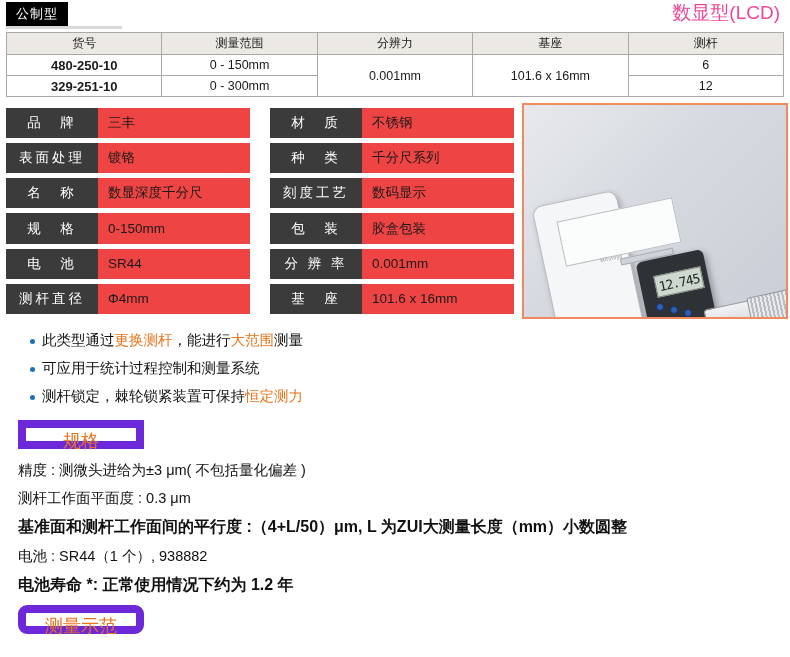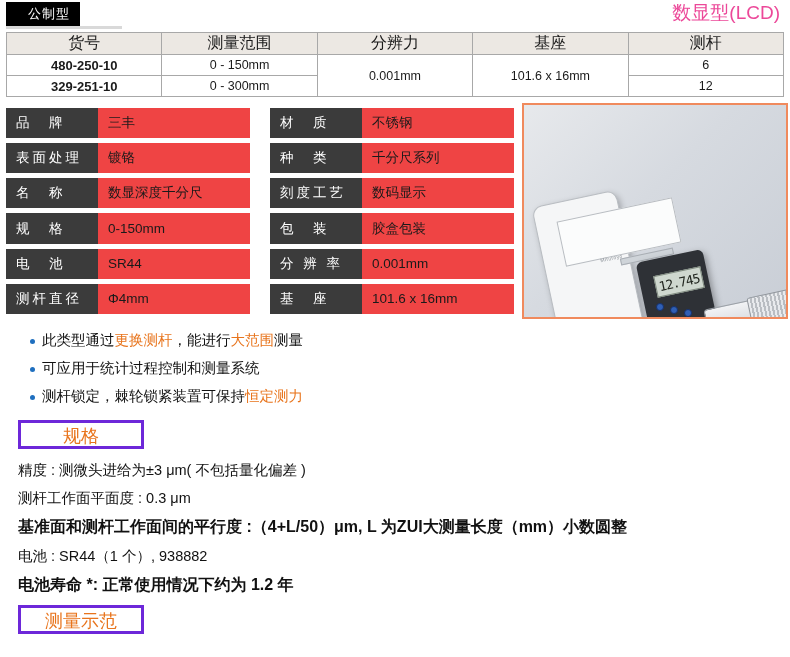--- a/index.html
+++ b/index.html
@@ -21,21 +21,21 @@
     height: 30px;
     padding: 0 6px;
   }
   .metric-tag {
     position: absolute;
     left: 6px;
     top: 2px;
     background: #000000;
     color: #ffffff;
     font-size: 13px;
-    padding: 3px 10px 4px 22px;
+    padding: 3px 10px 4px 10px;
     letter-spacing: 1px;
   }
   .metric-rule {
     position: absolute;
     left: 6px;
     top: 26px;
     width: 116px;
     height: 3px;
     background: #d9d9d9;
   }
@@ -57,21 +57,21 @@
   table.spec th, table.spec td {
     border: 1px solid #a8a8a8;
     text-align: center;
     font-weight: normal;
     font-size: 12.5px;
     height: 21px;
     padding: 0;
   }
   table.spec thead th {
     background: #ece8e3;
-    font-size: 16px;
+    font-size: 12px;
     height: 22px;
   }
   table.spec td.code { font-weight: bold; font-size: 13px; }
   table.spec td.rangecell { font-size: 12.5px; }
 
   
   .mid {
     display: flex;
     margin: 6px 6px 0 6px;
     gap: 8px;
@@ -84,20 +84,21 @@
   }
   table.attrs td {
     height: 30px;
     font-size: 13.5px;
     padding: 0 10px;
     vertical-align: middle;
   }
   td.lbl {
     background: #3b3b3b;
     color: #ffffff;
+    text-align: center;
     letter-spacing: 3px;
     width: 92px;
   }
   td.val {
     background: #ef4444;
     color: #1a1a1a;
     width: 152px;
     padding-left: 10px;
   }
   td.gap { width: 8px; background: #ffffff; padding: 0; }
@@ -238,39 +239,40 @@
     border-radius: 50%;
     background: #1f6fbf;
   }
   .orange { color: #e8741c; }
 
   
   .sec-head {
     margin: 14px 0 0 18px;
     width: 126px;
     height: 29px;
-    border: 3px solid #6d28d9;
+    border: 8px solid #6d28d9;
     color: #e8741c;
     font-size: 18px;
     text-align: center;
     line-height: 26px;
   }
 
   .spec-lines {
     margin: 12px 0 0 18px;
   }
   .spec-lines div {
     font-size: 14.5px;
     color: #111111;
     margin-bottom: 9px;
   }
   .spec-lines div.bold { font-weight: bold; font-size: 16px; }
 
   .sec-head2 {
     margin: 8px 9px 0 18px;
+    border-radius: 9px;
   }
 </style>
 </head>
 <body>
 
 <div class="top-bar">
   <div class="metric-tag">公制型</div>
   <div class="metric-rule"></div>
   <div class="lcd-title">数显型(LCD)</div>
 </div>

